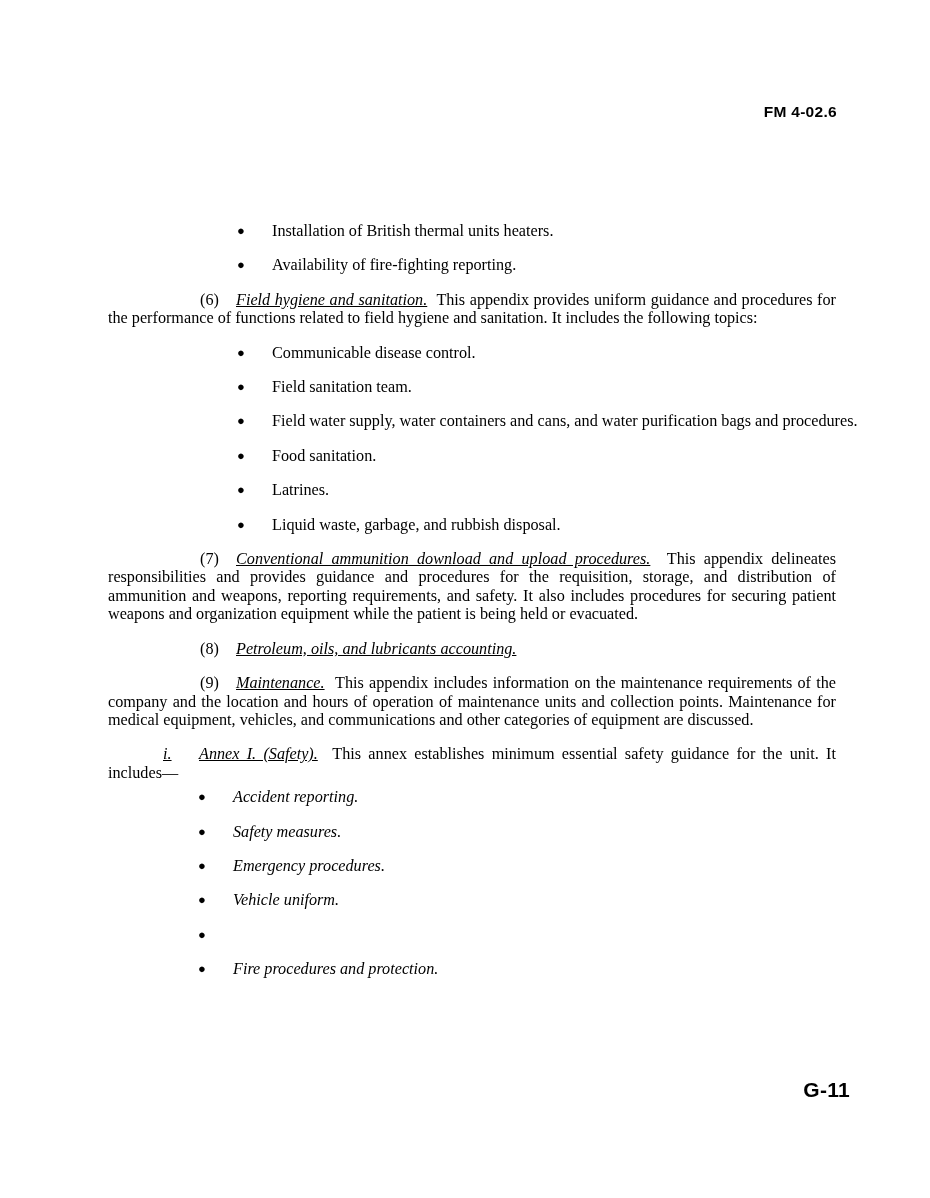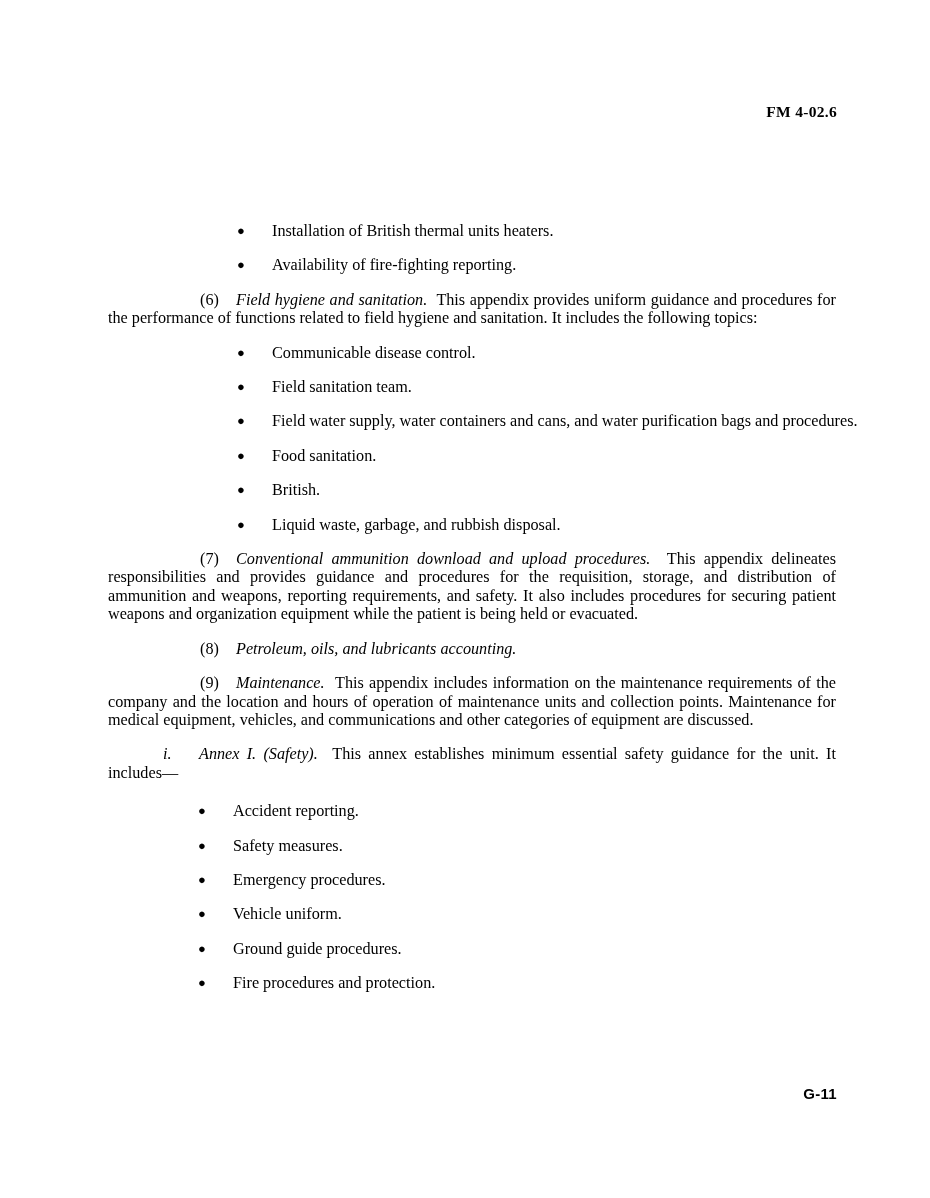--- a/index.html
+++ b/index.html
@@ -18,32 +18,32 @@
     position: relative;
     width: 930px;
     height: 1198px;
     box-sizing: border-box;
     padding: 0;
   }
   .header {
     position: absolute;
     top: 103px;
     right: 93px;
-    font-family: Liberation Serif, serif;
+    font-family: Liberation Sans, sans-serif;
     font-weight: bold;
     font-size: 15.5px;
     letter-spacing: 0.3px;
   }
   .footer {
     position: absolute;
     bottom: 96px;
-    right: 93px;
+    right: 80px;
     font-family: "Liberation Sans", sans-serif;
     font-weight: bold;
-    font-size: 15px;
+    font-size: 21px;
     letter-spacing: 0.3px;
   }
   .content {
     position: absolute;
     top: 222px;
     left: 108px;
     width: 728px;
   }
   p {
     margin: 0;
@@ -58,20 +58,21 @@
     display: inline-block;
     width: 36px;
     margin-left: 92px;
   }
   .annexline {
     margin-bottom: 16px;
     text-align: justify;
   }
   .ital {
     font-style: italic;
+    text-decoration: underline;
   }
   .bullet-row {
     display: flex;
     margin-bottom: 16px;
     font-size: 16.2px;
     line-height: 18.4px;
   }
   .bullet-row .dot {
     width: 10px;
     flex: 0 0 auto;
@@ -88,20 +89,21 @@
   }
   .bullets-deep .bullet-row .btext {
     margin-left: 25px;
   }
   
   .bullets-mid .bullet-row .dot {
     margin-left: 90px;
   }
   .bullets-mid .bullet-row .btext {
     margin-left: 25px;
+    font-style: italic;
   }
   .justify-block {
     text-align: justify;
   }
 </style>
 </head>
 <body>
 
 <div class="page">
 
@@ -136,41 +138,41 @@
       <div class="bullet-row">
         <span class="dot">●</span>
         <span class="btext" style="margin-left:25px; margin-right:-154px;">Field water supply, water containers and cans, and water purification bags and procedures.</span>
       </div>
       <div class="bullet-row">
         <span class="dot">●</span>
         <span class="btext">Food sanitation.</span>
       </div>
       <div class="bullet-row">
         <span class="dot">●</span>
-        <span class="btext">British.</span>
+        <span class="btext">Latrines.</span>
       </div>
       <div class="bullet-row">
         <span class="dot">●</span>
         <span class="btext">Liquid waste, garbage, and rubbish disposal.</span>
       </div>
     </div>
 
     <p class="numpara justify-block">
       <span class="num">(7)</span><span class="ital">Conventional ammunition download and upload procedures.</span>&nbsp;&nbsp;<span>This appendix delineates responsibilities and provides guidance and procedures for the requisition, storage, and distribution of ammunition and weapons, reporting requirements, and safety.  It also includes procedures for securing patient weapons and organization equipment while the patient is being held or evacuated.</span>
     </p>
 
     <p class="numpara">
       <span class="num">(8)</span><span class="ital">Petroleum, oils, and lubricants accounting.</span>
     </p>
 
     <p class="numpara justify-block">
       <span class="num">(9)</span><span class="ital">Maintenance.</span>&nbsp;&nbsp;<span>This appendix includes information on the maintenance requirements of the company and the location and hours of operation of maintenance units and collection points.  Maintenance for medical equipment, vehicles, and communications and other categories of equipment are discussed.</span>
     </p>
 
-    <p class="annexline" style="margin-bottom:20px;">
+    <p class="annexline" style="margin-bottom:6px;">
       <span style="display:inline-block;width:36px;margin-left:55px;" class="ital">i.</span><span class="ital">Annex I.  (Safety).</span>&nbsp;&nbsp;<span>This annex establishes minimum essential safety guidance for the unit.  It includes—</span>
     </p>
 
     <div class="bullets-mid">
       <div class="bullet-row">
         <span class="dot">●</span>
         <span class="btext">Accident reporting.</span>
       </div>
       <div class="bullet-row">
         <span class="dot">●</span>
@@ -179,21 +181,20 @@
       <div class="bullet-row">
         <span class="dot">●</span>
         <span class="btext">Emergency procedures.</span>
       </div>
       <div class="bullet-row">
         <span class="dot">●</span>
         <span class="btext">Vehicle uniform.</span>
       </div>
       <div class="bullet-row">
         <span class="dot">●</span>
-        <span class="btext">Ground guide procedures.</span>
       </div>
       <div class="bullet-row">
         <span class="dot">●</span>
         <span class="btext">Fire procedures and protection.</span>
       </div>
     </div>
 
   </div>
 
   <div class="footer">G-11</div>

